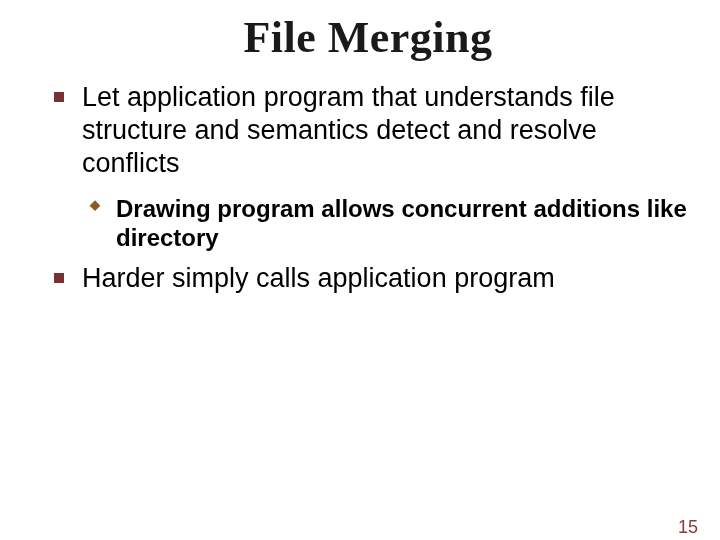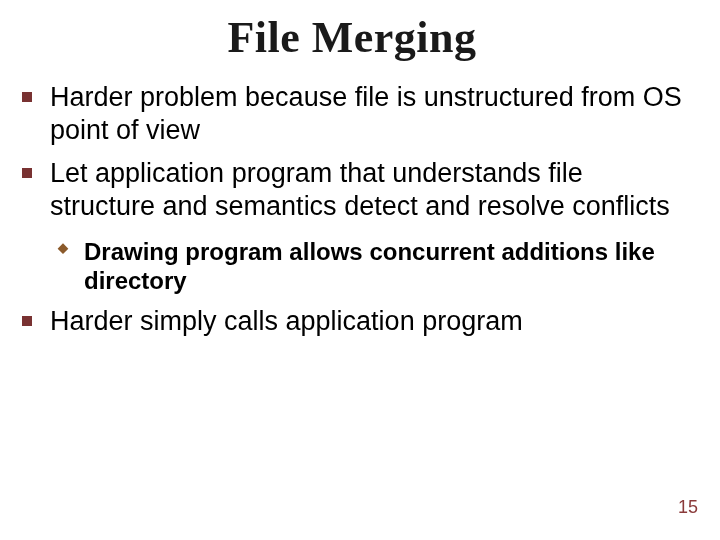--- a/index.html
+++ b/index.html
@@ -9,21 +9,21 @@
     height: 540px;
     background: #ffffff;
     font-family: Arial, Helvetica, sans-serif;
     overflow: hidden;
   }
   .slide {
     width: 720px;
     height: 540px;
     position: relative;
     box-sizing: border-box;
-    padding: 8px 28px 0 12px;
+    padding: 8px 28px 0 44px;
   }
   .title {
     font-family: "Times New Roman", Times, serif;
     font-weight: bold;
     font-size: 44px;
     color: #1a1a1a;
     text-align: center;
     margin: 4px 0 18px 0;
     letter-spacing: 0.5px;
   }
@@ -66,34 +66,33 @@
     content: "◆";
     position: absolute;
     left: -26px;
     top: 3px;
     font-size: 13px;
     color: #8b5a2b;
   }
   .pagenum {
     position: absolute;
     right: 22px;
-    bottom: 22px;
+    bottom: 2px;
     font-size: 18px;
     color: #8a3a3a;
     font-family: Arial, Helvetica, sans-serif;
   }
 </style>
 </head>
 <body>
 
 <div class="slide">
   <div class="title">File Merging</div>
 
   <ul class="level1">
-    <li>Harder problem because file is unstructured from OS point of view</li>
     <li>
       <span>Let application program that understands file structure and semantics  detect and resolve conflicts</span>
       <ul class="level2">
         <li>Drawing program allows concurrent additions like directory</li>
       </ul>
     </li>
     <li>Harder simply calls application program</li>
   </ul>
 
   <div class="pagenum">15</div>

